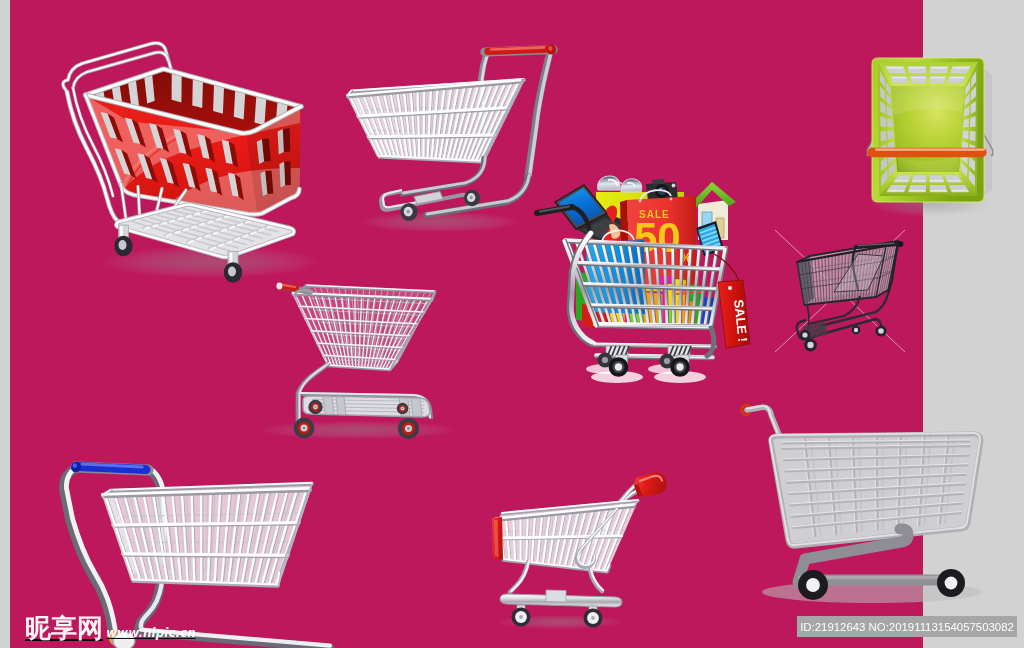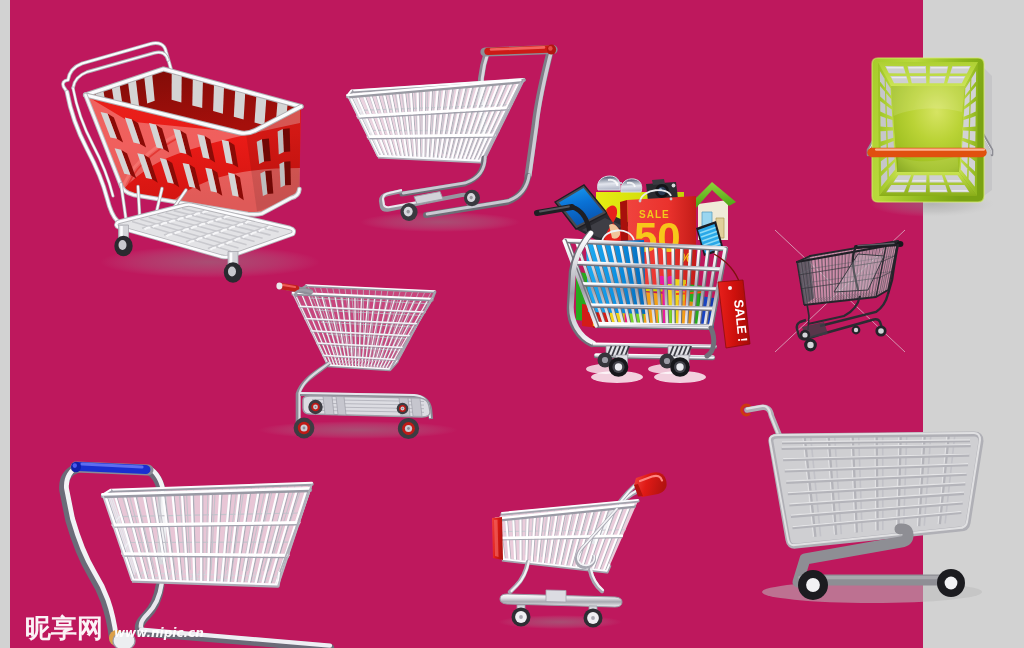--- a/index.html
+++ b/index.html
@@ -1,20 +1,20 @@
 <!DOCTYPE html>
 <html><head>
 <meta charset="utf-8">
 <title>Shopping Carts Illustration</title>
 <style>
   html,body{margin:0;padding:0;}
   body{width:1024px;height:648px;overflow:hidden;background:#d2d2d2;font-family:"Liberation Sans",sans-serif;}
   #stage{position:relative;width:913px;height:648px;background:#be185d;margin-left:10px;}
   #stage svg{position:absolute;left:0;top:0;}
-  .wm{position:absolute;left:15px;top:617px;display:flex;align-items:baseline;gap:11px;}
+  .wm{position:absolute;left:15px;top:617px;display:flex;align-items:baseline;gap:3px;text-decoration:underline;}
   .wm-cn{font-family:"DejaVu Sans",sans-serif;font-size:26px;font-weight:bold;color:#fff;opacity:.95;
          letter-spacing:0px;line-height:23px;}
   .wm-url{font-family:"DejaVu Sans",sans-serif;font-size:12px;font-style:italic;font-weight:bold;
           color:#fff;opacity:.95;line-height:20px;letter-spacing:0px;}
   .idbar{position:absolute;left:787px;top:616px;width:220px;height:21px;background:#a6a6a6;color:#fff;
          font-family:"Liberation Sans",sans-serif;font-size:11.4px;letter-spacing:0px;
          display:flex;align-items:center;justify-content:center;box-sizing:border-box;white-space:nowrap;}
 </style>
 </head>
 <body>
@@ -1375,13 +1375,14 @@
 <circle cx="941.0" cy="583.0" r="14.0" fill="#1c1c20"></circle>
 <circle cx="941.0" cy="583.0" r="6.4" fill="#f2f2f4"></circle>
 </g>
 </g>
 
   </svg>
   <div class="wm">
     <span class="wm-cn">昵享网</span>
     <span class="wm-url">www.nipic.cn</span>
   </div>
+  <div class="idbar">ID:21912643 NO:20191113154057503082</div>
 </div>
 
 </body></html>

